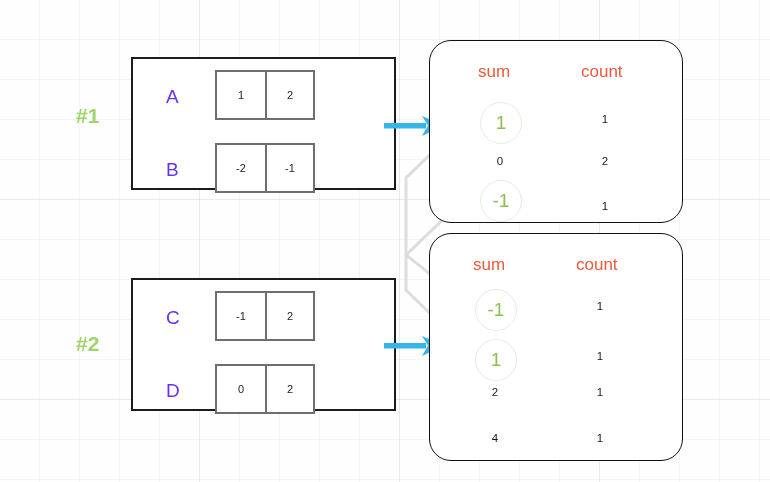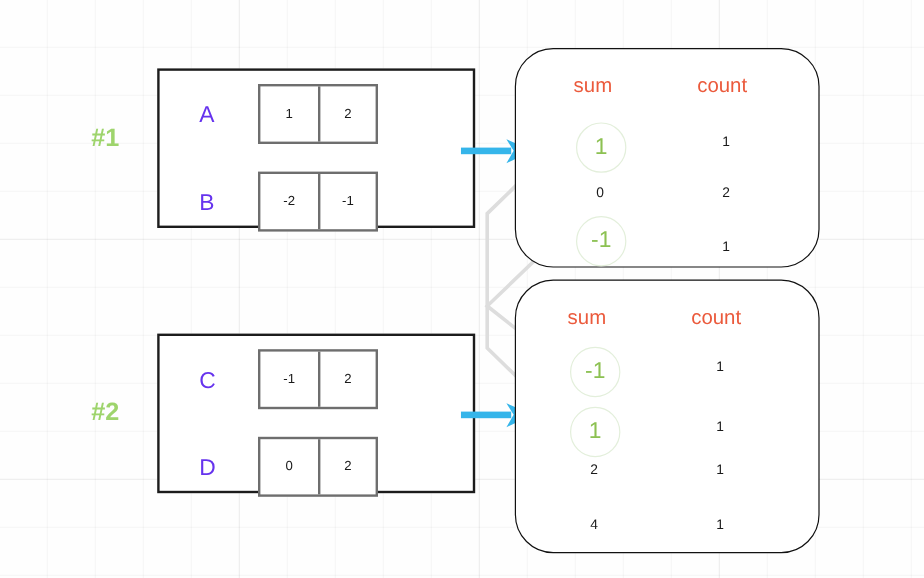--- a/index.html
+++ b/index.html
@@ -76,21 +76,21 @@
     font-size: 21px;
     font-weight: bold;
     font-family: "Liberation Sans", sans-serif;
     letter-spacing: 0px;
   }
 
   
   .panel {
     position: absolute;
     border: 1.6px solid #111;
-    border-radius: 32px;
+    border-radius: 22px;
     background: #ffffff;
     box-sizing: border-box;
   }
   .col-head {
     position: absolute;
     font-size: 17px;
     color: #eb5a3c;
     font-family: "Liberation Sans", sans-serif;
   }
   .val {

